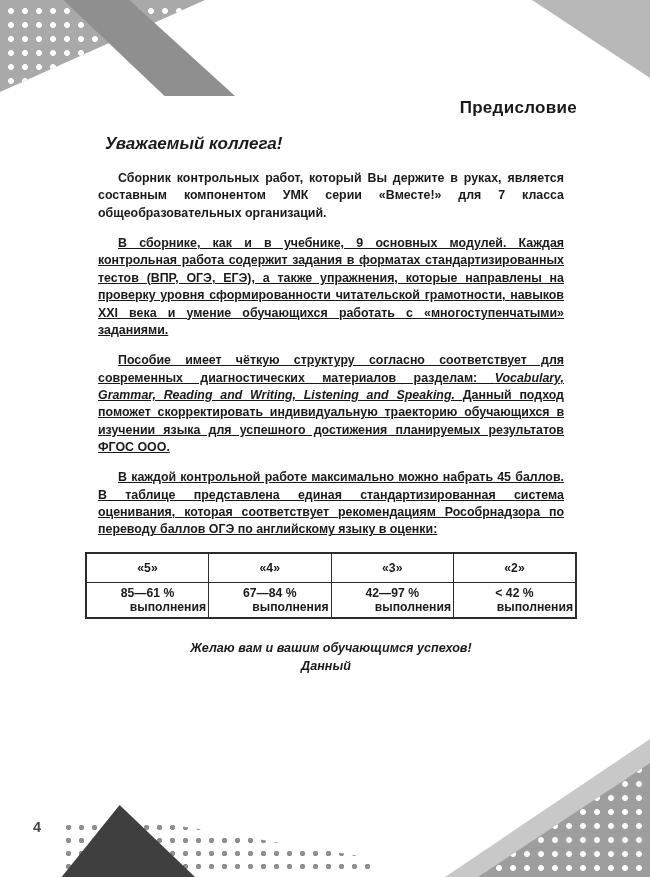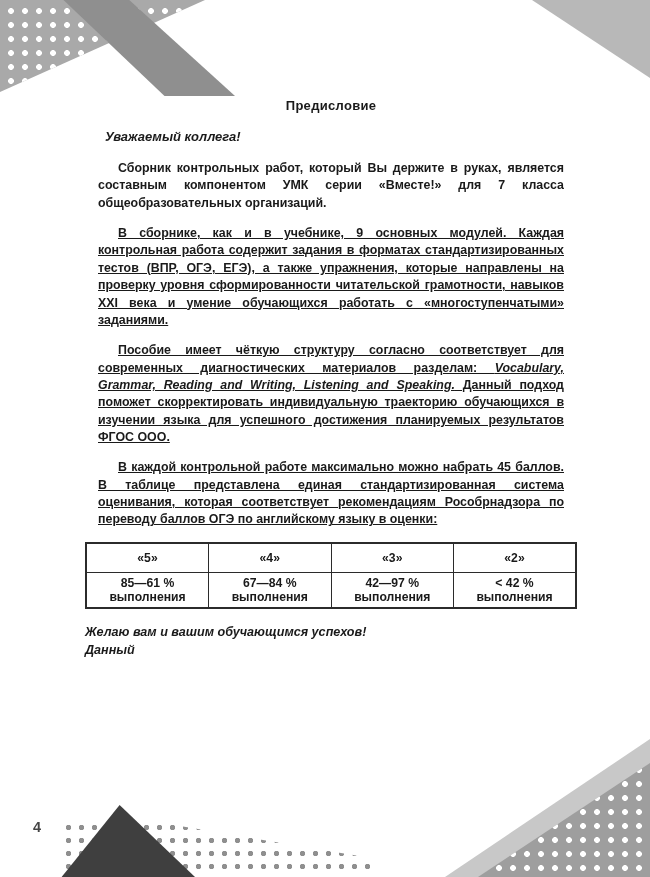--- a/index.html
+++ b/index.html
@@ -51,49 +51,49 @@
     bottom:0;left:50px;width:145px;height:72px;
     clip-path:polygon(8% 100%,48% 0,100% 100%);
     background:#3f3f3f;
   }
 
   
   .content{
     position:absolute;left:85px;top:98px;width:492px;
   }
   .page-title{
-    text-align:center;font-size:13px;font-weight:700;
+    text-align:right;font-size:17px;font-weight:700;
     letter-spacing:.3px;margin:0 0 16px 0;
   }
   .greeting{
-    font-size:13px;font-weight:700;font-style:italic;
+    font-size:17px;font-weight:700;font-style:italic;
     text-indent:20px;margin:0 0 16px 0;
   }
   p.body-par{
     font-size:12.4px;line-height:1.4;font-weight:600;
     text-align:justify;text-indent:20px;margin:13px;
   }
   p.body-par + p.body-par{margin-top:1px;text-decoration:underline;}
   .it{font-style:italic;}
 
   table.score-table{
     width:100%;border-collapse:collapse;margin-top:12px;
     border:2px solid #2b2b2b;
   }
   table.score-table td{
     border:1px solid #2b2b2b;width:25%;
     text-align:center;vertical-align:middle;
     font-size:12.2px;font-weight:600;padding:3px 2px;
     height:22px;
   }
   table.score-table tr.grades-row td{font-weight:700;}
-  td .pct-label{display:block;}
+  td .pct-label{display:block;text-align:right;}
 
   .closing{
-    margin-top:14px;text-align:left;font-style:italic;
+    margin-top:20px;text-align:center;font-style:italic;
     font-weight:600;font-size:12.6px;line-height:1.45;
   }
   .closing .author{padding-right:10px;}
 
   .page-number{
     position:absolute;left:33px;bottom:42px;
     font-size:14.5px;font-weight:700;color:#454545;
   }
 </style>
 </head>

